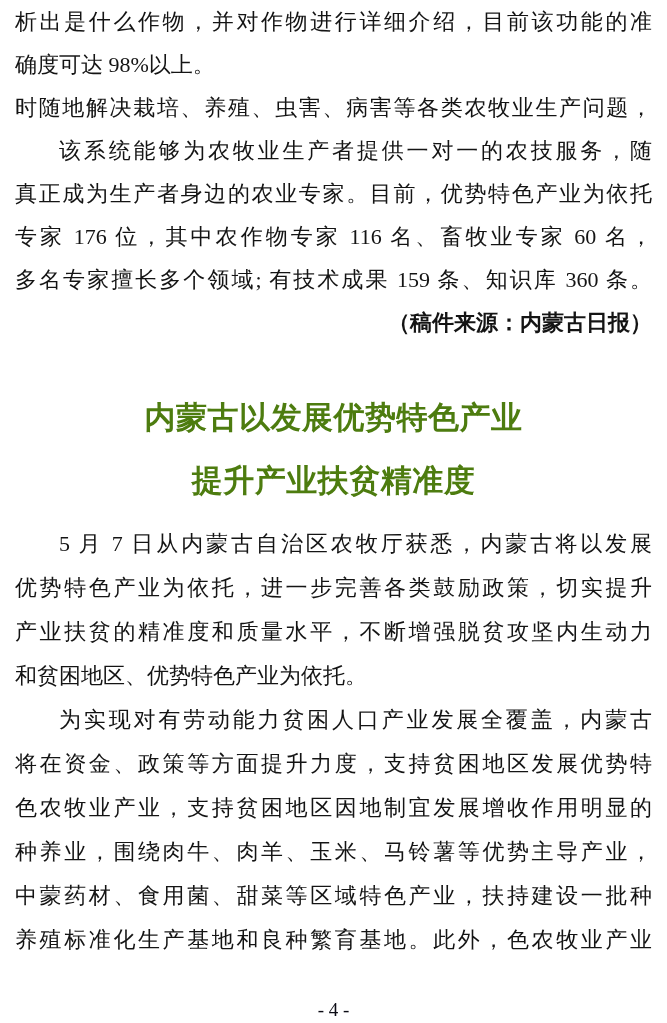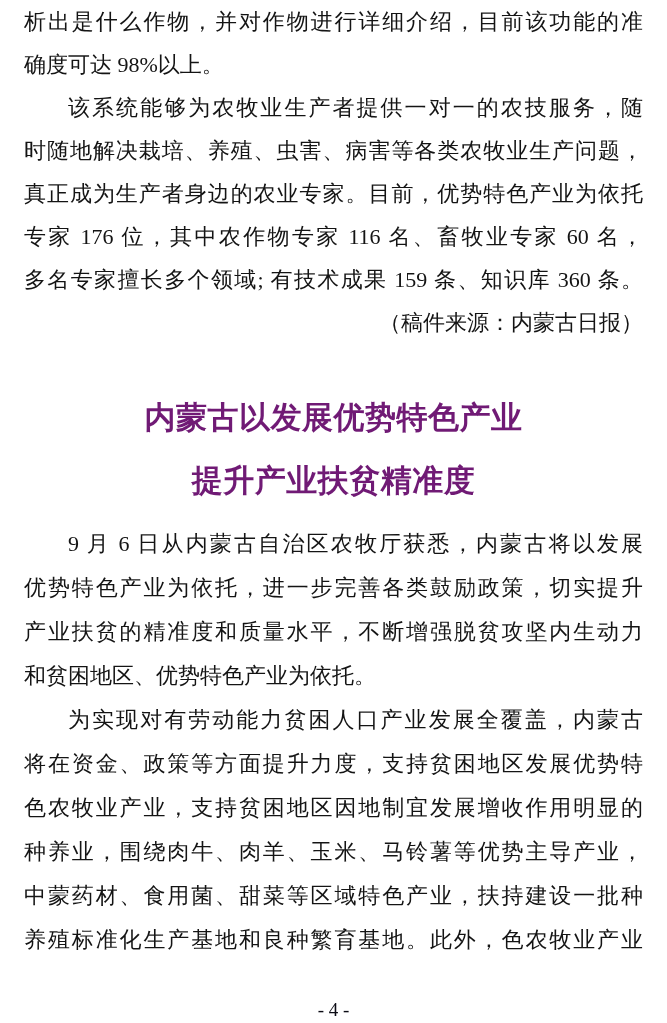--- a/index.html
+++ b/index.html
@@ -1,62 +1,62 @@
 <!DOCTYPE html>
 <html><head>
 <meta charset="utf-8">
 <style>
   html,body{margin:0;padding:0;}
   body{
     width:667px;height:1023px;background:#ffffff;position:relative;overflow:hidden;
     font-family:"Liberation Serif","DejaVu Serif",serif;color:#141414;
   }
-  .content{position:absolute;top:0;left:0;width:667px;padding:0 24px;box-sizing:border-box;}
+  .content{position:absolute;top:0;left:0;width:667px;padding:0 15px;box-sizing:border-box;}
   .line{
     font-size:22px;line-height:43px;height:43px;overflow:hidden;
     text-align:justify;text-justify:inter-character;
   }
   .fill{text-align-last:justify;}
   .indent{text-indent:2em;}
-  .right{text-align:right;text-align-last:right;}
+  .right{text-align:right;text-align-last:right;font-weight:bold;}
   .art .line{line-height:44px;height:44px;}
   .title-block{margin-top:42px;}
   .title-line{
     font-size:31px;font-weight:bold;text-align:center;line-height:63px;height:63px;
-    color:#701a75;letter-spacing:0.5px;
+    color:#4d7c0f;letter-spacing:0.5px;
   }
   .art{margin-top:10px;}
   .footer{
     position:absolute;bottom:2px;left:0;width:667px;text-align:center;
     font-size:19px;line-height:22px;color:#0b0b14;
   }
 </style>
 </head>
 <body>
 
 <div class="content">
 
   <div>
     <div class="line fill">析出是什么作物，并对作物进行详细介绍，目前该功能的准</div>
     <div class="line">确度可达 98%以上。</div>
+    <div class="line fill">时随地解决栽培、养殖、虫害、病害等各类农牧业生产问题，</div>
     <div class="line fill indent">该系统能够为农牧业生产者提供一对一的农技服务，随</div>
-    <div class="line fill">时随地解决栽培、养殖、虫害、病害等各类农牧业生产问题，</div>
     <div class="line fill">真正成为生产者身边的农业专家。目前，优势特色产业为依托</div>
     <div class="line fill">专家 176 位，其中农作物专家 116 名、畜牧业专家 60 名，</div>
     <div class="line fill">多名专家擅长多个领域; 有技术成果 159 条、知识库 360 条。</div>
     <div class="line right">（稿件来源：内蒙古日报）</div>
   </div>
 
   <div class="title-block">
     <div class="title-line">内蒙古以发展优势特色产业</div>
     <div class="title-line">提升产业扶贫精准度</div>
   </div>
 
   <div class="art">
-    <div class="line fill indent">9 月 6 日从内蒙古自治区农牧厅获悉，内蒙古将以发展</div>
+    <div class="line fill indent">5 月 7 日从内蒙古自治区农牧厅获悉，内蒙古将以发展</div>
     <div class="line fill">优势特色产业为依托，进一步完善各类鼓励政策，切实提升</div>
     <div class="line fill">产业扶贫的精准度和质量水平，不断增强脱贫攻坚内生动力</div>
     <div class="line">和贫困地区、优势特色产业为依托。</div>
     <div class="line fill indent">为实现对有劳动能力贫困人口产业发展全覆盖，内蒙古</div>
     <div class="line fill">将在资金、政策等方面提升力度，支持贫困地区发展优势特</div>
     <div class="line fill">色农牧业产业，支持贫困地区因地制宜发展增收作用明显的</div>
     <div class="line fill">种养业，围绕肉牛、肉羊、玉米、马铃薯等优势主导产业，</div>
     <div class="line fill">中蒙药材、食用菌、甜菜等区域特色产业，扶持建设一批种</div>
     <div class="line fill">养殖标准化生产基地和良种繁育基地。此外，色农牧业产业</div>
   </div>

